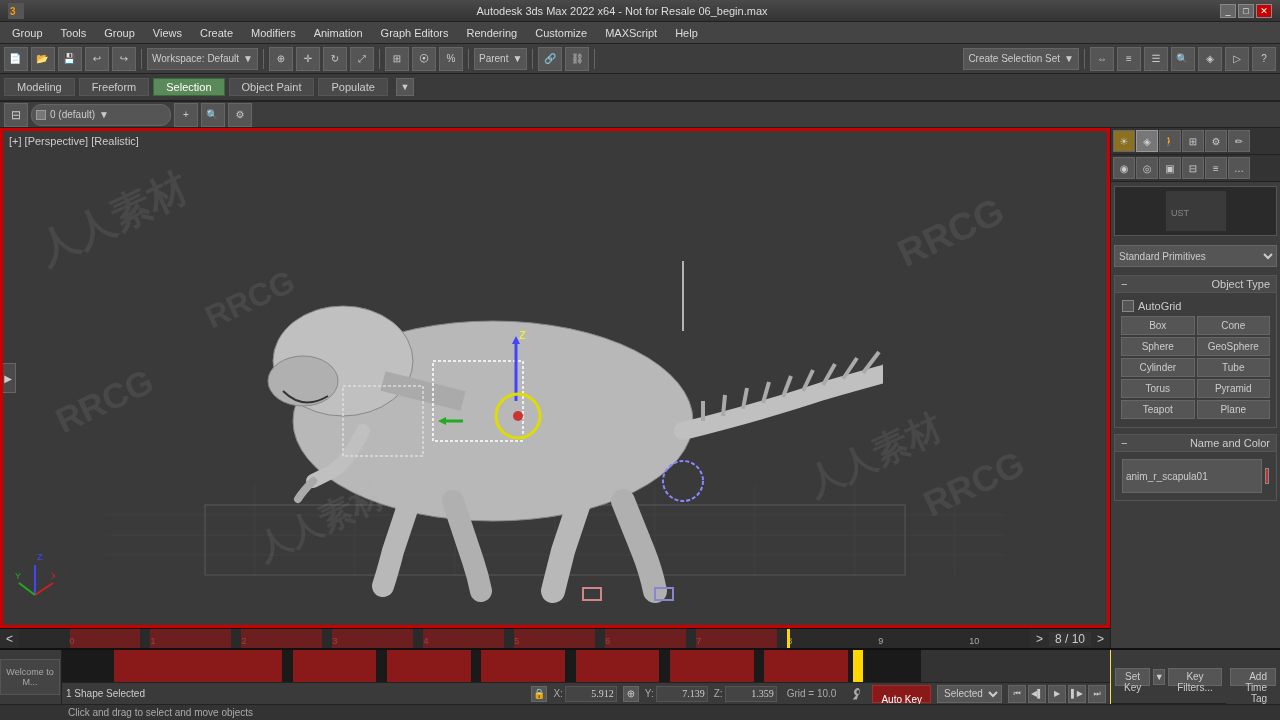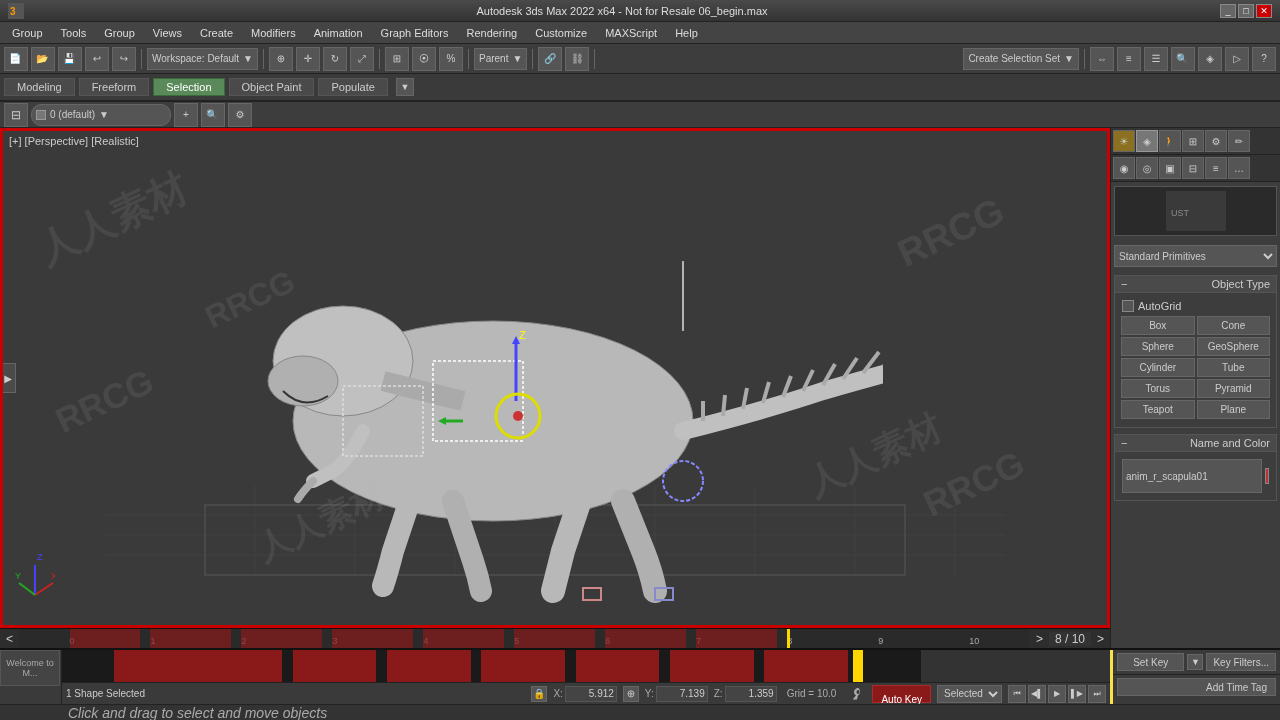--- a/index.html
+++ b/index.html
@@ -184,21 +184,21 @@
     }
     .status-section {
       display: flex; align-items: flex-end; gap: 4px;
     }
     .coord-field {
       display: flex; align-items: center; gap: 2px;
     }
     .coord-label { color: #aaa; font-size: 10px; }
     .coord-val {
       width: 52px; height: 16px; background: #444; border: 1px solid #555;
-      color: #ccc; font-size: 10px; padding: 0 2px; text-align: right;
+      color: #ccc; font-size: 10px; padding: 0 2px; text-align: right; font-family: Liberation Serif, serif;
     }
 
     .auto-key-btn {
       padding: 8px 8px; background: #8a1a1a; border: 1px solid #aa2a2a;
       color: #fff; cursor: pointer; font-size: 10px; height: 18px;
     }
     .set-key-btn {
       padding: 2px 8px; background: #555; border: 1px solid #666;
       color: #ccc; cursor: pointer; font-size: 10px; height: 18px;
     }
@@ -610,21 +610,21 @@
             <div class="color-swatch"></div>
           </div>
         </div>
       </div>
 
     </div>
   </div>
 
   <div style="display:flex;height:56px;background:#2a2a2a;border-top:2px solid #111;">
 
-    <div style="width:62px;display:flex;flex-direction:column;background:#3a3a3a;border-right:1px solid #222;">
+    <div style="width:62px;display:flex;flex-direction:column;background:#3a3a3a;border-right:1px solid #222;justify-content:center;">
       <div id="mini-prompt">Welcome to M...</div>
     </div>
 
     <div style="flex:1;display:flex;flex-direction:column;">
 
       <div style="flex:1;background:#1a1a1a;position:relative;overflow:hidden;">
 
         <div style="position:absolute;top:0;bottom:0;left:5%;width:8%;background:#8a1a1a;"></div>
         <div style="position:absolute;top:0;bottom:0;left:13%;width:8%;background:#8a1a1a;"></div>
         <div style="position:absolute;top:0;bottom:0;left:22%;width:8%;background:#8a1a1a;"></div>
@@ -681,30 +681,30 @@
           <div class="transport-btn">⏮</div>
           <div class="transport-btn">◀▌</div>
           <div class="transport-btn">▶</div>
           <div class="transport-btn">▌▶</div>
           <div class="transport-btn">⏭</div>
         </div>
 
       </div>
     </div>
 
-    <div style="width:170px;background:#3a3a3a;border-left:3px solid #fde047;display:flex;flex-direction:column;">
+    <div style="width:170px;background:#3a3a3a;border-left:1px solid #fde047;display:flex;flex-direction:row;">
       <div style="display:flex;align-items:center;gap:3px;padding:3px 4px;border-bottom:1px solid #222;">
         <button class="set-key-btn" style="flex:1;">Set Key</button>
         <div class="tb-btn" style="width:16px;height:16px;font-size:9px;">▼</div>
         <button class="key-filters-btn">Key Filters...</button>
       </div>
       <div style="display:flex;align-items:center;gap:3px;padding:3px 4px;">
         <button class="set-key-btn" style="flex:1;text-align:right;">Add Time Tag</button>
       </div>
     </div>
 
   </div>
 
   <div style="height:16px;background:#333;border-top:1px solid #222;padding:0 68px;display:flex;align-items:center;">
-    <span style="font-size:14px;color:#aaa;font-style:italic;">Click and drag to select and move objects</span>
+    <span style="font-size:10px;color:#aaa;">Click and drag to select and move objects</span>
   </div>
 
 </div>
 
 </body></html>

